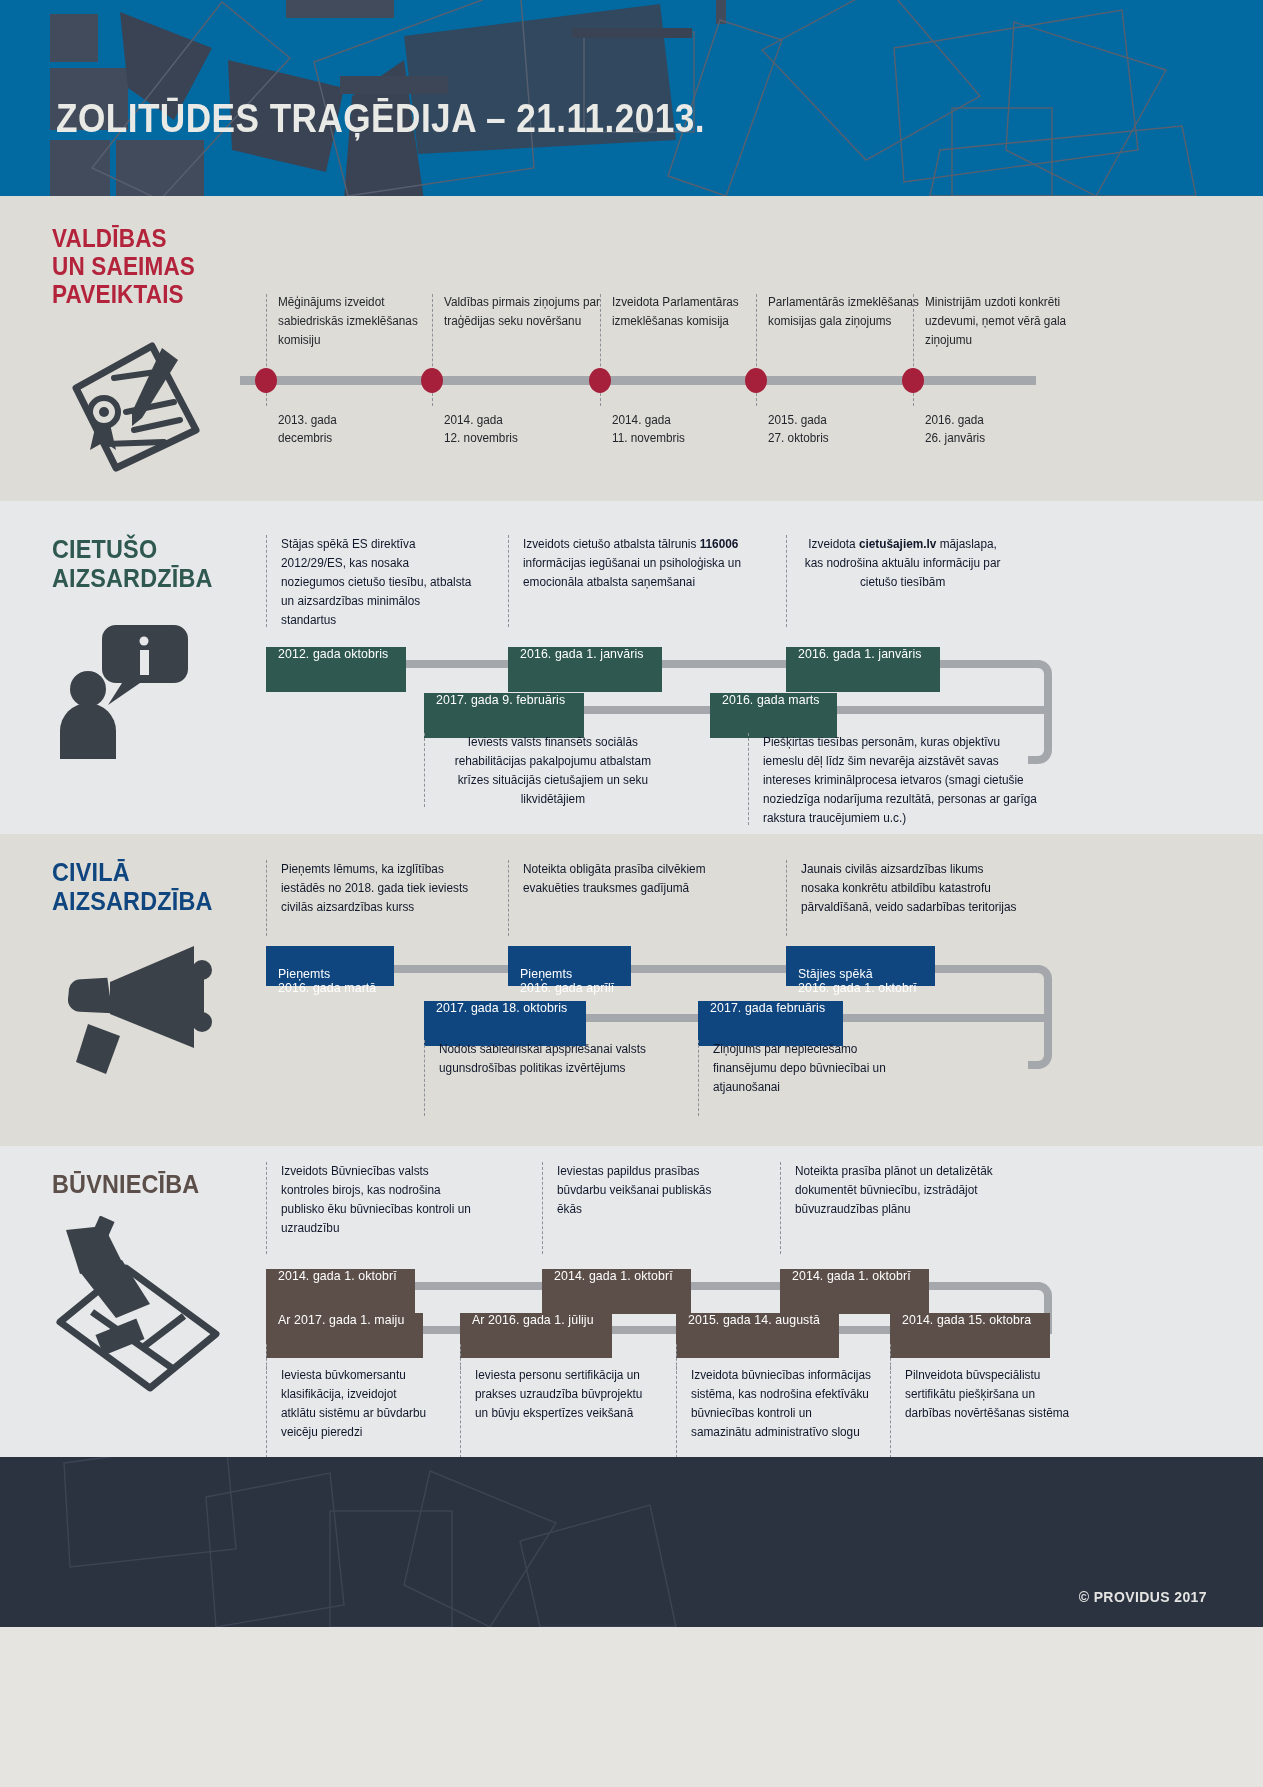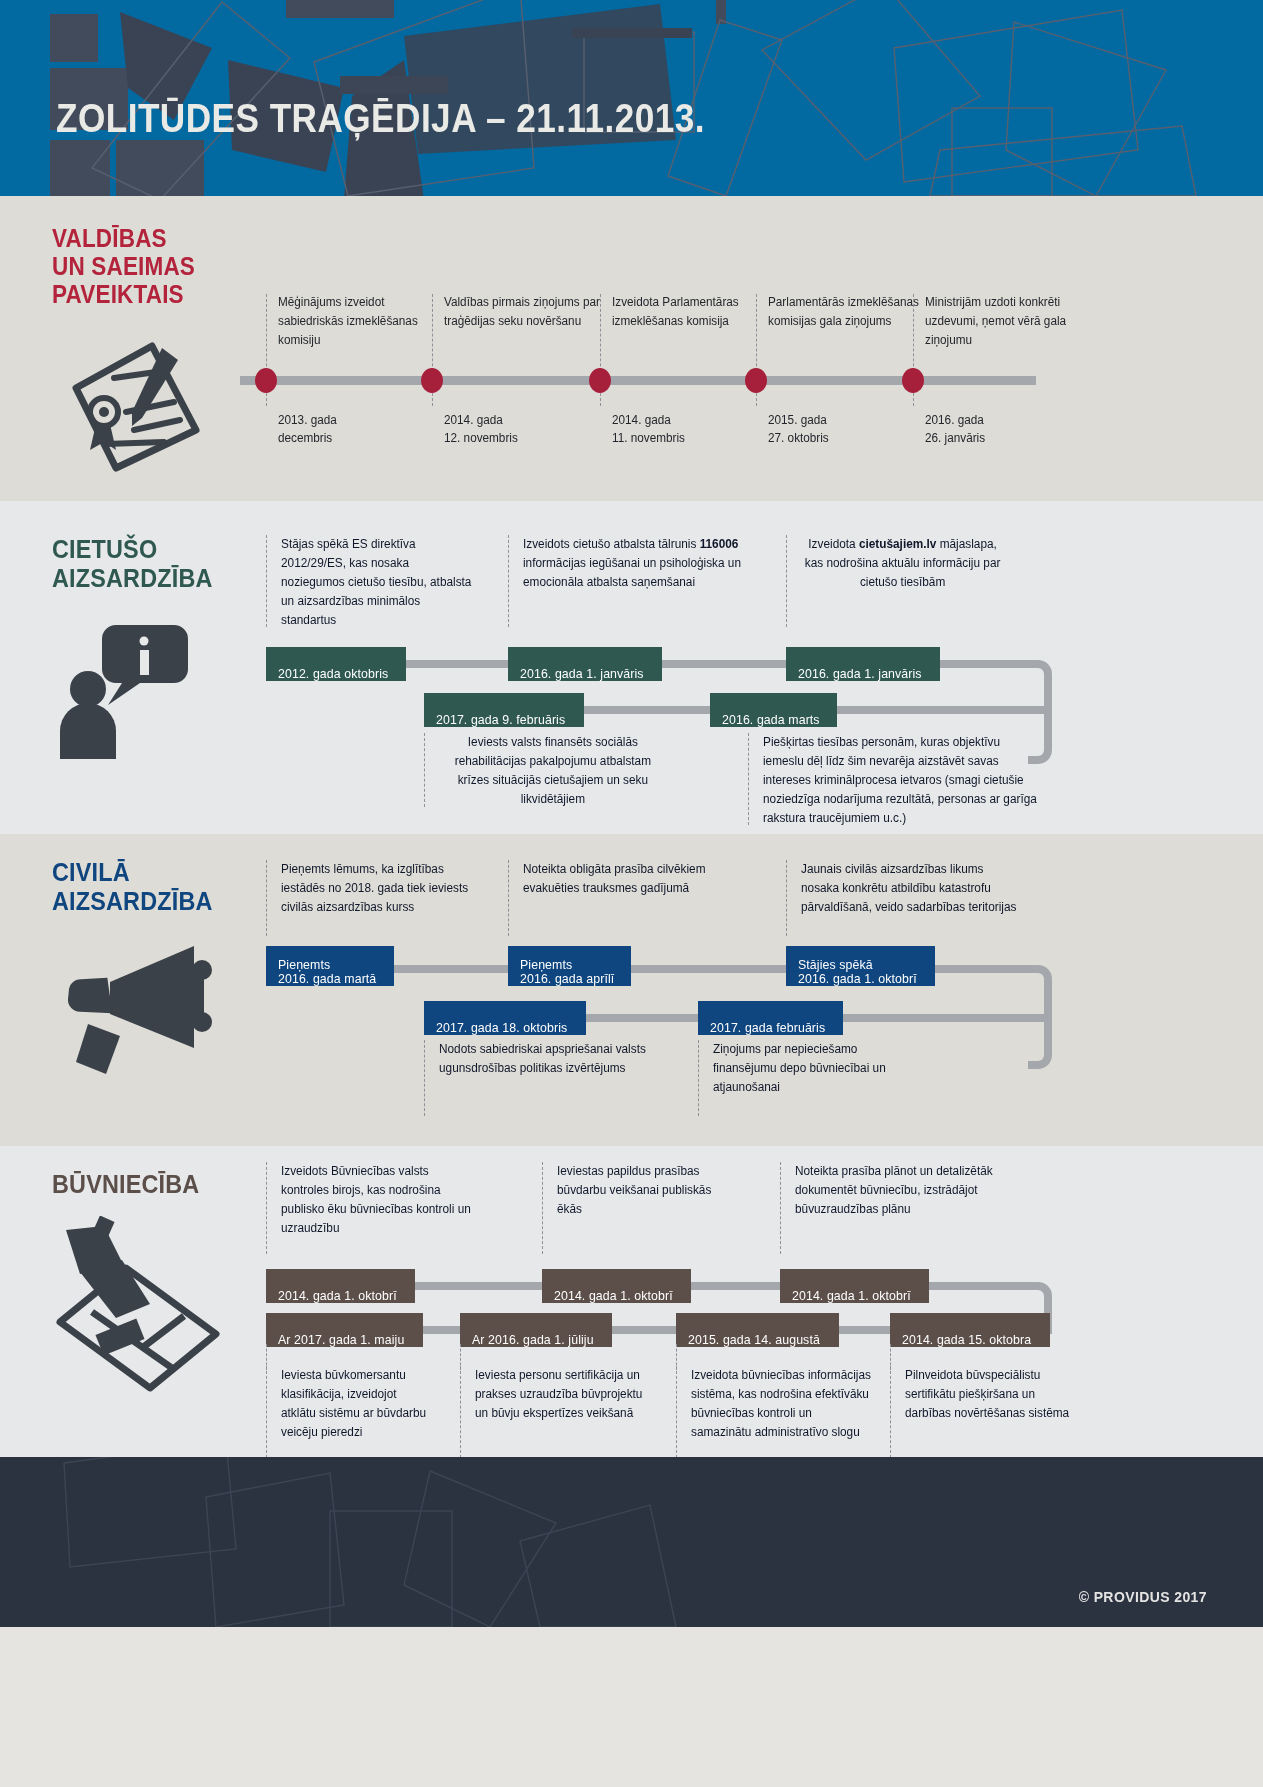--- a/index.html
+++ b/index.html
@@ -107,32 +107,32 @@
   .elbow {
     position: absolute;
     border: 8px solid #a4a8ad;
     border-left: none;
     border-top-right-radius: 14px;
     border-bottom-right-radius: 14px;
   }
 
   .chip {
     position: absolute;
-    height: 34px;
+    height: 45px;
     padding: 0 12px;
     display: flex;
-    align-items: flex-end;
+    align-items: flex-start;
     color: #ffffff;
     font-size: 13px;
     line-height: 1.08;
     font-stretch: condensed;
     white-space: pre-line;
     letter-spacing: 0.1px;
   }
-  .chip.two { height: 40px; align-items: flex-start; padding-top: 12px; }
+  .chip.two { height: 40px; align-items: flex-start; padding-top: 21px; }
   .chip span { transform: scaleX(0.95); transform-origin: left center; display: block; }
   .chip-green { background: #2e5850; }
   .chip-blue  { background: #10467f; }
   .chip-brown { background: #5c4f4a; }
 
   .desc {
     position: absolute;
     font-size: 12.5px;
     line-height: 1.52;
     color: #0f172a;

